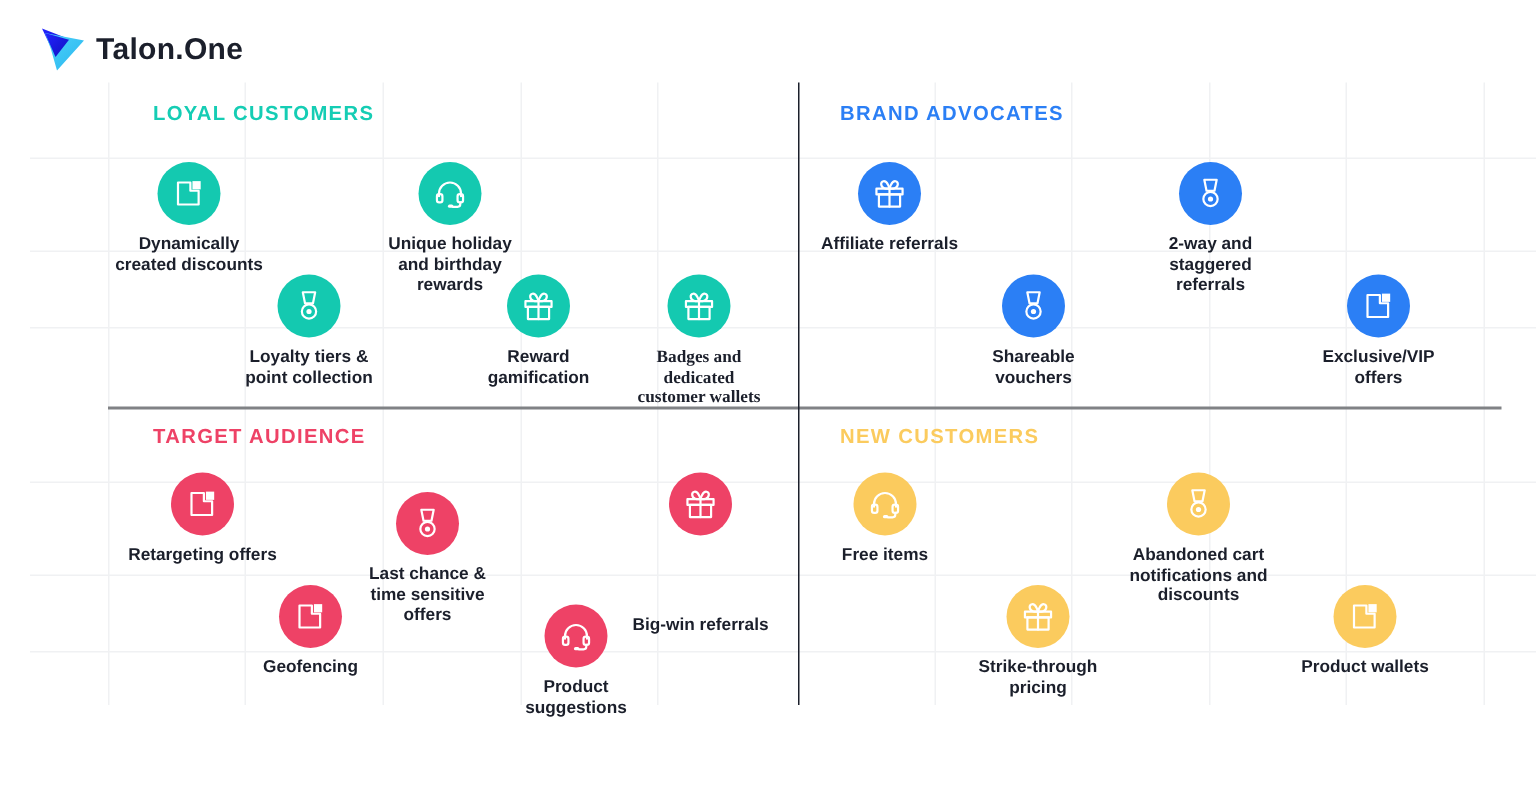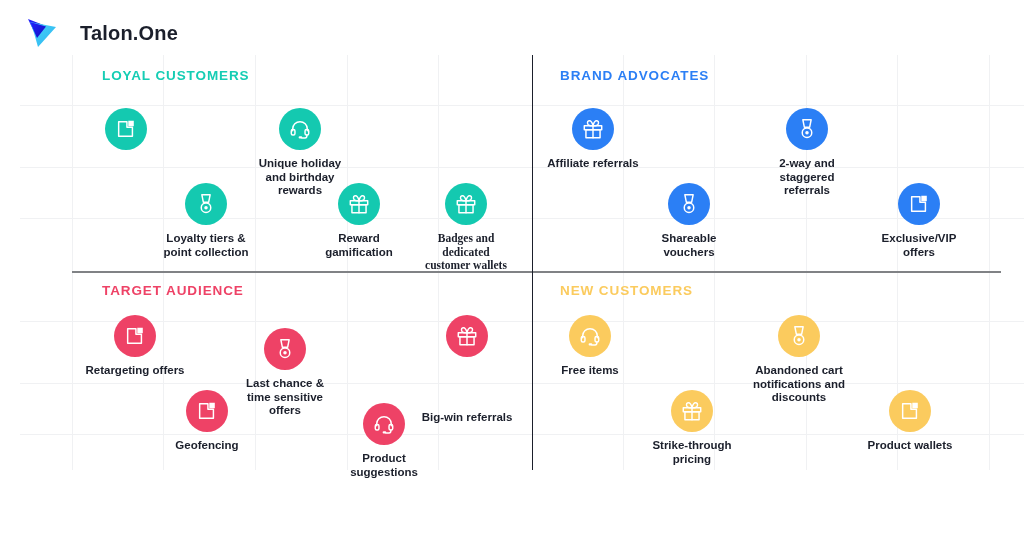--- a/index.html
+++ b/index.html
@@ -16,21 +16,21 @@
     -webkit-font-smoothing: antialiased;
   }
 
   
   #logo-bar {
     position: absolute;
     left: 26px;
     top: 16px;
     display: flex;
     align-items: center;
-    gap: 20px;
+    gap: 4px;
   }
   #logo-mark { width: 34px; height: 34px; display: block; }
   #logo-text {
     font-size: 20px;
     font-weight: 700;
     color: #1b1f2b;
     letter-spacing: 0.2px;
     white-space: nowrap;
   }
 
@@ -178,20 +178,22 @@
   <div class="quad-title" id="title-new">NEW CUSTOMERS</div>
 
   <div id="items-layer">
       <div class="item" style="left: 106px; top: 53px;">
         <div class="bubble c-teal">
           <svg width="22" height="22" viewBox="0 0 24 24" fill="none" stroke="#fff" stroke-width="1.6" stroke-linecap="round" stroke-linejoin="round">
             <path d="M4 4 h9 v6 h6 v10 h-15 z"></path>
             <rect x="14.5" y="3" width="6" height="6" fill="#fff" stroke="none"></rect>
           </svg>
         </div>
+        <div class="item-label">Dynamically
+created discounts</div>
       </div>
       <div class="item" style="left: 280px; top: 53px;">
         <div class="bubble c-teal">
           <svg width="22" height="22" viewBox="0 0 24 24" fill="none" stroke="#fff" stroke-width="1.6" stroke-linecap="round" stroke-linejoin="round">
             <path d="M4 14 v-2 a8 8 0 0 1 16 0 v2"></path>
             <rect x="2.5" y="12.5" width="4" height="6" rx="1.6"></rect>
             <rect x="17.5" y="12.5" width="4" height="6" rx="1.6"></rect>
             <path d="M19.5 18.5 v1.2 a2 2 0 0 1 -2 2 h-3.5"></path>
             <rect x="10.5" y="20" width="4" height="2.4" rx="1.2" fill="#fff" stroke="none"></rect>
           </svg>

